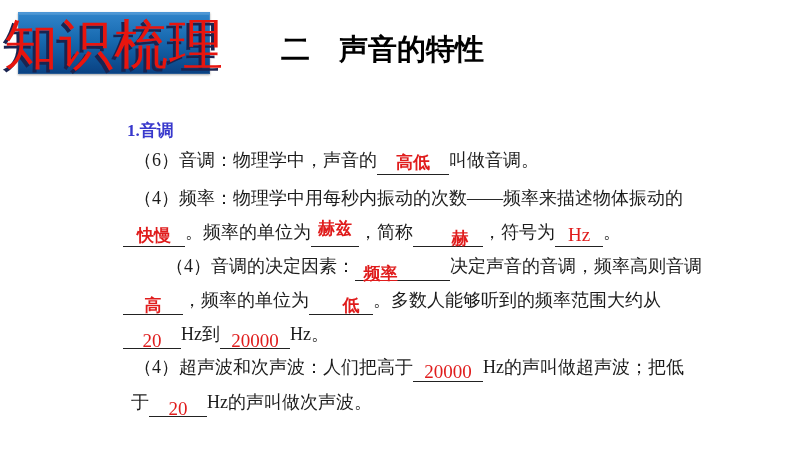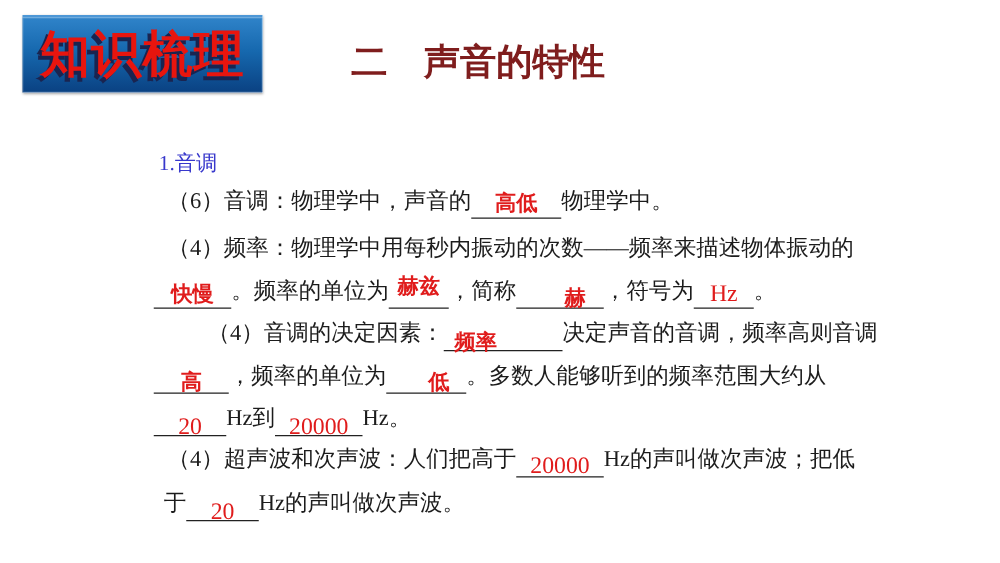--- a/index.html
+++ b/index.html
@@ -20,35 +20,35 @@
 
   .banner{
     position:absolute;left:18px;top:12px;width:192px;height:60px;
     background:linear-gradient(180deg,var(--banner-top) 0%,#1668ae 45%,var(--banner-bottom) 100%);
     border-top:2px solid #4d97d6;
     box-shadow:inset 0 0 0 1px rgba(255,255,255,0.12), 0 1px 2px rgba(0,0,0,0.35);
     display:flex;align-items:center;justify-content:center;
   }
   .banner-text{
     font-family:"Liberation Sans","DejaVu Sans",sans-serif;
-    font-weight:bold;font-size:40px;line-height:1;
+    font-weight:normal;font-size:54px;line-height:1;
     color:var(--banner-red);
     text-shadow:-3px 3px 0 var(--banner-shadow);
     letter-spacing:1px;white-space:nowrap;
   }
 
   .title{
     position:absolute;left:281px;top:30px;
     font-family:"Liberation Sans","DejaVu Sans",sans-serif;
-    font-weight:bold;font-size:29px;color:#7f1d1d;white-space:nowrap;
+    font-weight:bold;font-size:29px;color:#000000;white-space:nowrap;
   }
 
   .heading{
     position:absolute;left:127px;top:119px;
-    font-size:17px;font-weight:normal;color:var(--blue);white-space:nowrap;
+    font-size:17px;font-weight:bold;color:var(--blue);white-space:nowrap;
   }
 
   .text-line{
     position:absolute;white-space:nowrap;
     font-size:18px;color:#1c1c1c;line-height:24px;
   }
   .line-1{left:134px;top:148px;}
   .line-2{left:134px;top:186px;}
   .line-3{left:123px;top:220px;}
   .line-4{left:166px;top:254px;}
@@ -79,23 +79,23 @@
 
   <div class="banner">
     <span class="banner-text">知识梳理</span>
   </div>
 
   <div class="title">二　声音的特性</div>
 
   <div class="heading">1.音调</div>
 
   <div>
-      <div class="text-line line-1"><span>（6）音调：物理学中，声音的</span><span class="blank" style="width: 72px;"><span class="ans" style="top: -1px;">高低</span></span><span>物理学中。</span></div>
+      <div class="text-line line-1"><span>（6）音调：物理学中，声音的</span><span class="blank" style="width: 72px;"><span class="ans" style="top: -1px;">高低</span></span><span>叫做音调。</span></div>
       <div class="text-line line-2"><span>（4）频率：物理学中用每秒内振动的次数——频率来描述物体振动的</span></div>
       <div class="text-line line-3"><span class="blank" style="width: 62px;"><span class="ans">快慢</span></span><span>。频率的单位为</span><span class="blank" style="width: 48px;"><span class="ans" style="top: -7px;">赫兹</span></span><span>，简称</span><span class="blank" style="width: 70px;"><span class="ans" style="top: 3px; left: 12px;">赫</span></span><span>，符号为</span><span class="blank" style="width: 48px;"><span class="ans latin">Hz</span></span><span>。</span></div>
-      <div class="text-line line-4"><span>（4）音调的决定因素：</span><span class="blank" style="width: 95px;"><span class="ans" style="top: 4px; left: -22px;">频率</span></span><span>决定声音的音调，频率高则音调</span></div>
+      <div class="text-line line-4"><span>（4）音调的决定因素：</span><span class="blank" style="width: 95px;"><span class="ans" style="top: 4px; left: -22px; text-decoration: underline;">频率</span></span><span>决定声音的音调，频率高则音调</span></div>
       <div class="text-line line-5"><span class="blank" style="width: 60px;"><span class="ans" style="top: 2px;">高</span></span><span>，频率的单位为</span><span class="blank" style="width: 64px;"><span class="ans" style="top: 2px; left: 10px;">低</span></span><span>。多数人能够听到的频率范围大约从</span></div>
       <div class="text-line line-6"><span class="blank" style="width: 58px;"><span class="ans latin" style="top: 4px;">20</span></span><span>Hz到</span><span class="blank" style="width: 70px;"><span class="ans latin" style="top: 4px;">20000</span></span><span>Hz。</span></div>
-      <div class="text-line line-7"><span>（4）超声波和次声波：人们把高于</span><span class="blank" style="width: 70px;"><span class="ans latin" style="top: 2px;">20000</span></span><span>Hz的声叫做次声波；把低</span></div>
+      <div class="text-line line-7"><span>（4）超声波和次声波：人们把高于</span><span class="blank" style="width: 70px;"><span class="ans latin" style="top: 2px;">20000</span></span><span>Hz的声叫做超声波；把低</span></div>
       <div class="text-line line-8"><span>于</span><span class="blank" style="width: 58px;"><span class="ans latin" style="top: 4px;">20</span></span><span>Hz的声叫做次声波。</span></div>
     </div>
 
 </div>
 
 </body></html>

